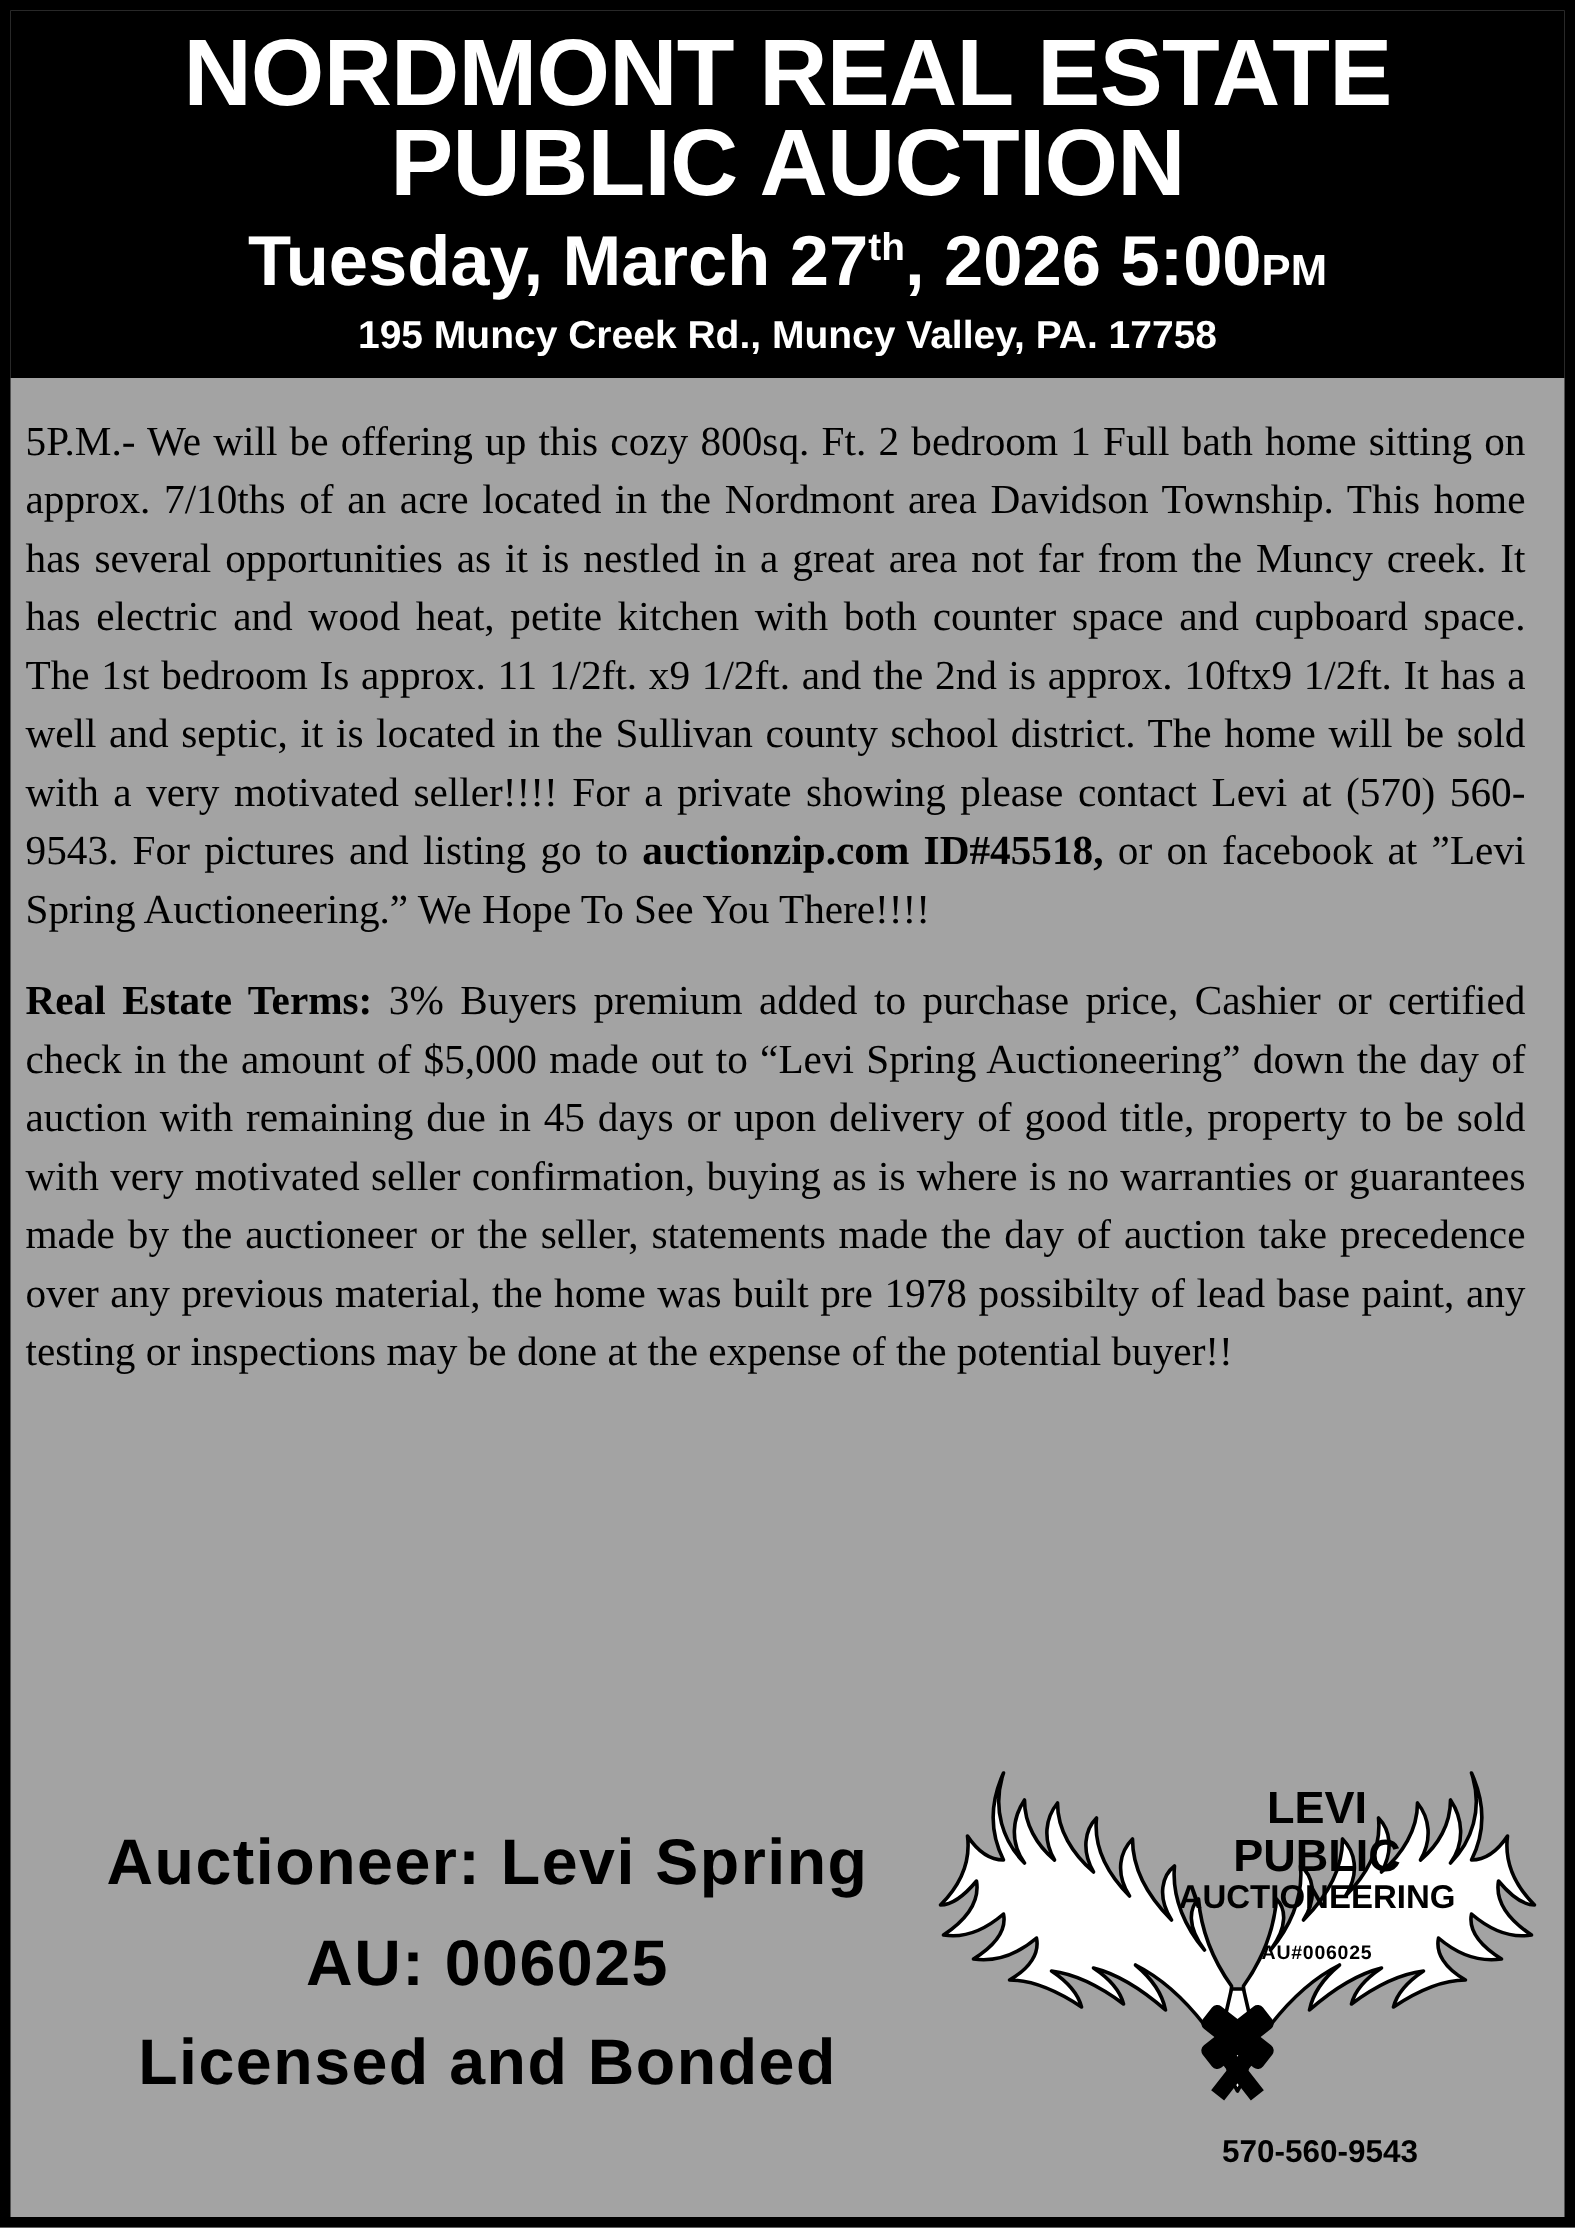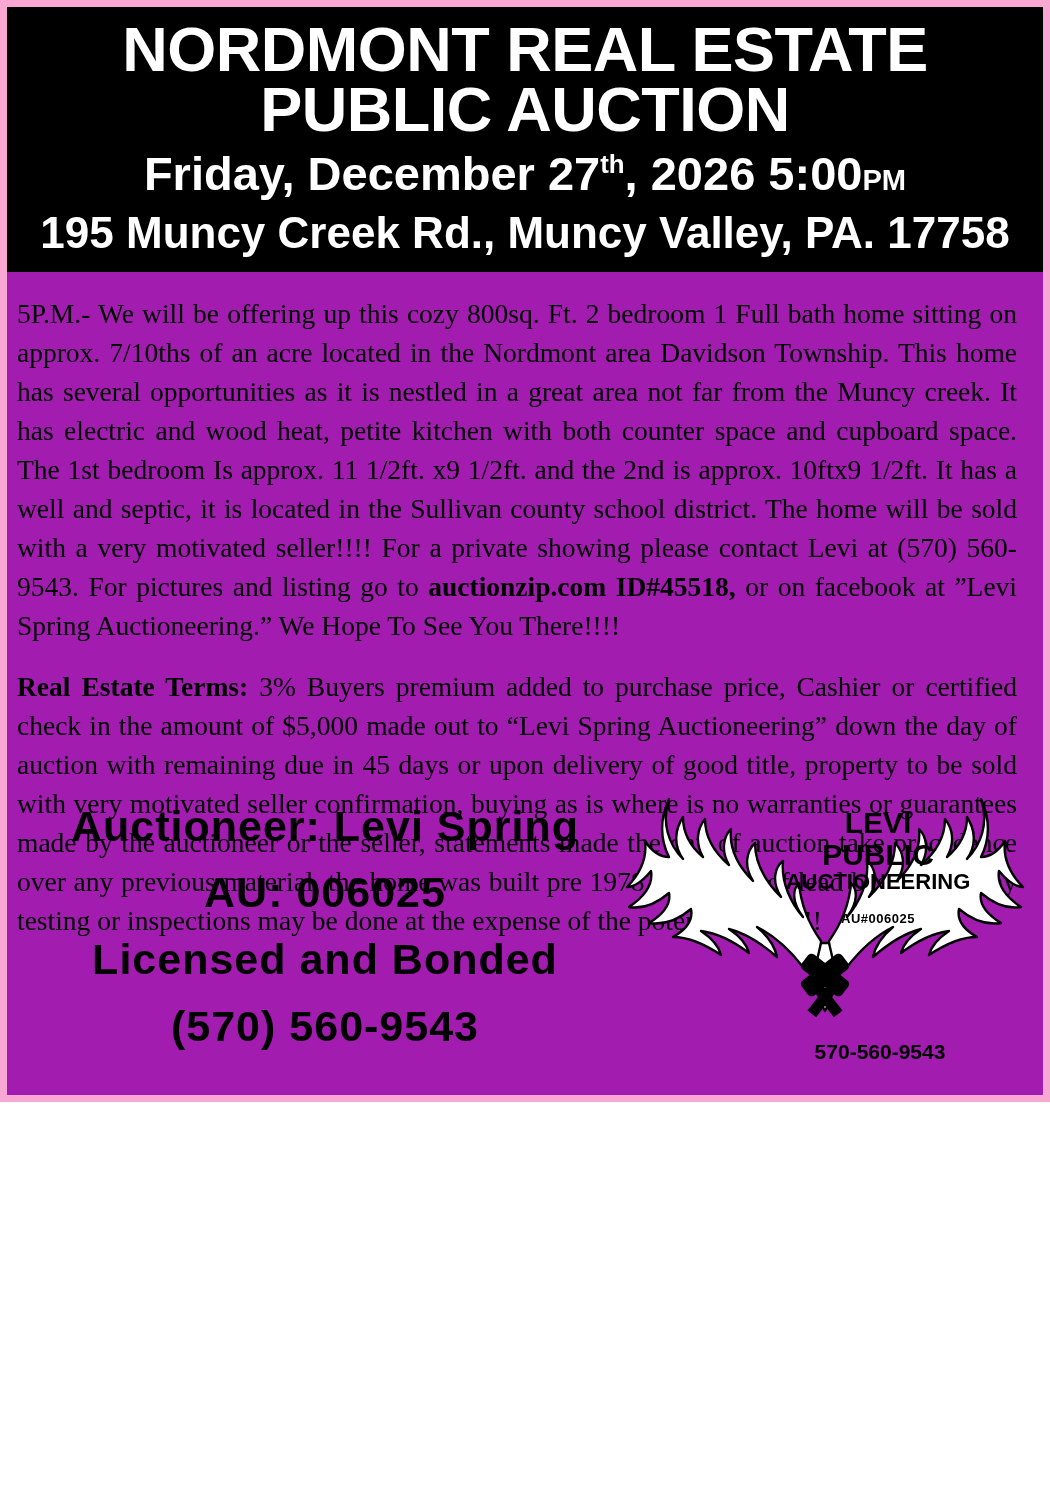--- a/index.html
+++ b/index.html
@@ -10,24 +10,24 @@
   body {
     width: 1050px;
     height: 1485px;
     font-family: "Liberation Serif", serif;
     color: #000000;
     overflow: hidden;
   }
   .page {
     position: relative;
     width: 1050px;
-    height: 1102px;
+    height: 1485px;
     box-sizing: border-box;
-    background: #a21caf;
-    border: 7px solid #f9a8d4;
+    background: #a3a3a3;
+    border: 7px solid #000000;
   }
   
   .header {
     background: #000000;
     color: #ffffff;
     text-align: center;
     padding: 10px 10px 14px 10px;
     font-family: "Liberation Sans", sans-serif;
     font-weight: bold;
   }
@@ -52,21 +52,21 @@
   }
   .header .line3 sup {
     font-size: 0.55em;
     vertical-align: super;
   }
   .header .line3 .pm {
     font-size: 0.62em;
     margin-top: 24px;
   }
   .header .line4 {
-    font-size: 44px;
+    font-size: 26px;
     line-height: 1.1;
     margin-top: 10px;
     white-space: nowrap;
   }
   
   .body-wrap {
     padding: 22px 26px 0 10px;
   }
   .para {
     font-size: 27.5px;
@@ -145,36 +145,35 @@
   }
 </style>
 </head>
 <body>
 
 <div class="page">
 
   <div class="header">
     <div class="line1">NORDMONT REAL ESTATE</div>
     <div class="line2">PUBLIC AUCTION</div>
-    <div class="line3"><span>Friday, December 27</span><sup>th</sup><span>, 2026 5:00</span><span class="pm">PM</span></div>
+    <div class="line3"><span>Tuesday, March 27</span><sup>th</sup><span>, 2026 5:00</span><span class="pm">PM</span></div>
     <div class="line4">195 Muncy Creek Rd., Muncy Valley, PA. 17758</div>
   </div>
 
   <div class="body-wrap">
     <p class="para"><span>5P.M.- We will be offering up this cozy 800sq. Ft. 2 bedroom 1 Full bath home sitting on approx. 7/10ths of an acre located in the Nordmont area Davidson Township. This home has several opportunities as it is nestled in a great area not far from the Muncy creek. It has electric and wood heat, petite kitchen with both counter space and cupboard space. The 1st bedroom Is approx. 11 1/2ft. x9 1/2ft. and the 2nd is approx. 10ftx9 1/2ft. It has a well and septic, it is located in the Sullivan county school district. The home will be sold with a very motivated seller!!!! For a private showing please contact Levi at (570) 560-9543. For pictures and listing go to </span><b>auctionzip.com ID#45518,</b><span> or on facebook at ”Levi Spring Auctioneering.” We Hope To See You There!!!!</span></p>
 
     <p class="para"><b>Real Estate Terms:</b><span> 3% Buyers premium added to purchase price, Cashier or certified check in the amount of $5,000 made out to “Levi Spring Auctioneering” down the day of auction with remaining due in 45 days or upon delivery of good title, property to be sold with very motivated seller confirmation, buying as is where is no warranties or guarantees made by the auctioneer or the seller, statements made the day of auction take precedence over any previous material, the home was built pre 1978 possibilty of lead base paint, any testing or inspections may be done at the expense of the potential buyer!!</span></p>
   </div>
 
   <div class="footer">
     <div class="auctioneer-block">
       <div>Auctioneer: Levi Spring</div>
       <div>AU: 006025</div>
       <div>Licensed and Bonded</div>
-      <div>(570) 560-9543</div>
     </div>
 
     <div class="logo-block">
       <svg class="logo-svg" width="400" height="300" viewBox="0 0 400 300">
         <g fill="#ffffff" stroke="#000000" stroke-width="2.4" stroke-linejoin="round" stroke-linecap="round">
 
           <path d="M44 28 C36 52 44 74 58 88 C48 74 50 58 58 46 C58 62 66 76 78 86 C70 72 72 58 80 48 C80 66 90 82 104 94 C96 80 98 66 106 58 C104 78 114 96 128 110 C118 94 122 80 130 72 C130 94 142 112 156 126 C146 110 150 96 158 90 C156 112 166 132 178 146 C166 130 168 118 174 112 C176 136 186 156 196 170 L196 196 L178 196 C164 178 148 164 132 156 C144 166 150 176 152 186 C136 172 120 162 104 158 C116 166 122 174 124 182 C108 170 92 162 76 160 C88 168 94 176 96 184 C78 172 62 166 48 166 C62 158 68 148 66 138 C52 150 38 154 24 152 C40 142 46 132 44 122 C30 134 16 138 4 136 C22 124 28 112 26 100 C16 112 8 116 2 116 C16 102 22 86 20 70 C28 82 36 86 44 86 C36 70 34 50 44 28 Z"></path>
 
           <path d="M356 28 C364 52 356 74 342 88 C352 74 350 58 342 46 C342 62 334 76 322 86 C330 72 328 58 320 48 C320 66 310 82 296 94 C304 80 302 66 294 58 C296 78 286 96 272 110 C282 94 278 80 270 72 C270 94 258 112 244 126 C254 110 250 96 242 90 C244 112 234 132 222 146 C234 130 232 118 226 112 C224 136 214 156 204 170 L204 196 L222 196 C236 178 252 164 268 156 C256 166 250 176 248 186 C264 172 280 162 296 158 C284 166 278 174 276 182 C292 170 308 162 324 160 C312 168 306 176 304 184 C322 172 338 166 352 166 C338 158 332 148 334 138 C348 150 362 154 376 152 C360 142 354 132 356 122 C370 134 384 138 396 136 C378 124 372 112 374 100 C384 112 392 116 398 116 C384 102 378 86 380 70 C372 82 364 86 356 86 C364 70 366 50 356 28 Z"></path>
 

